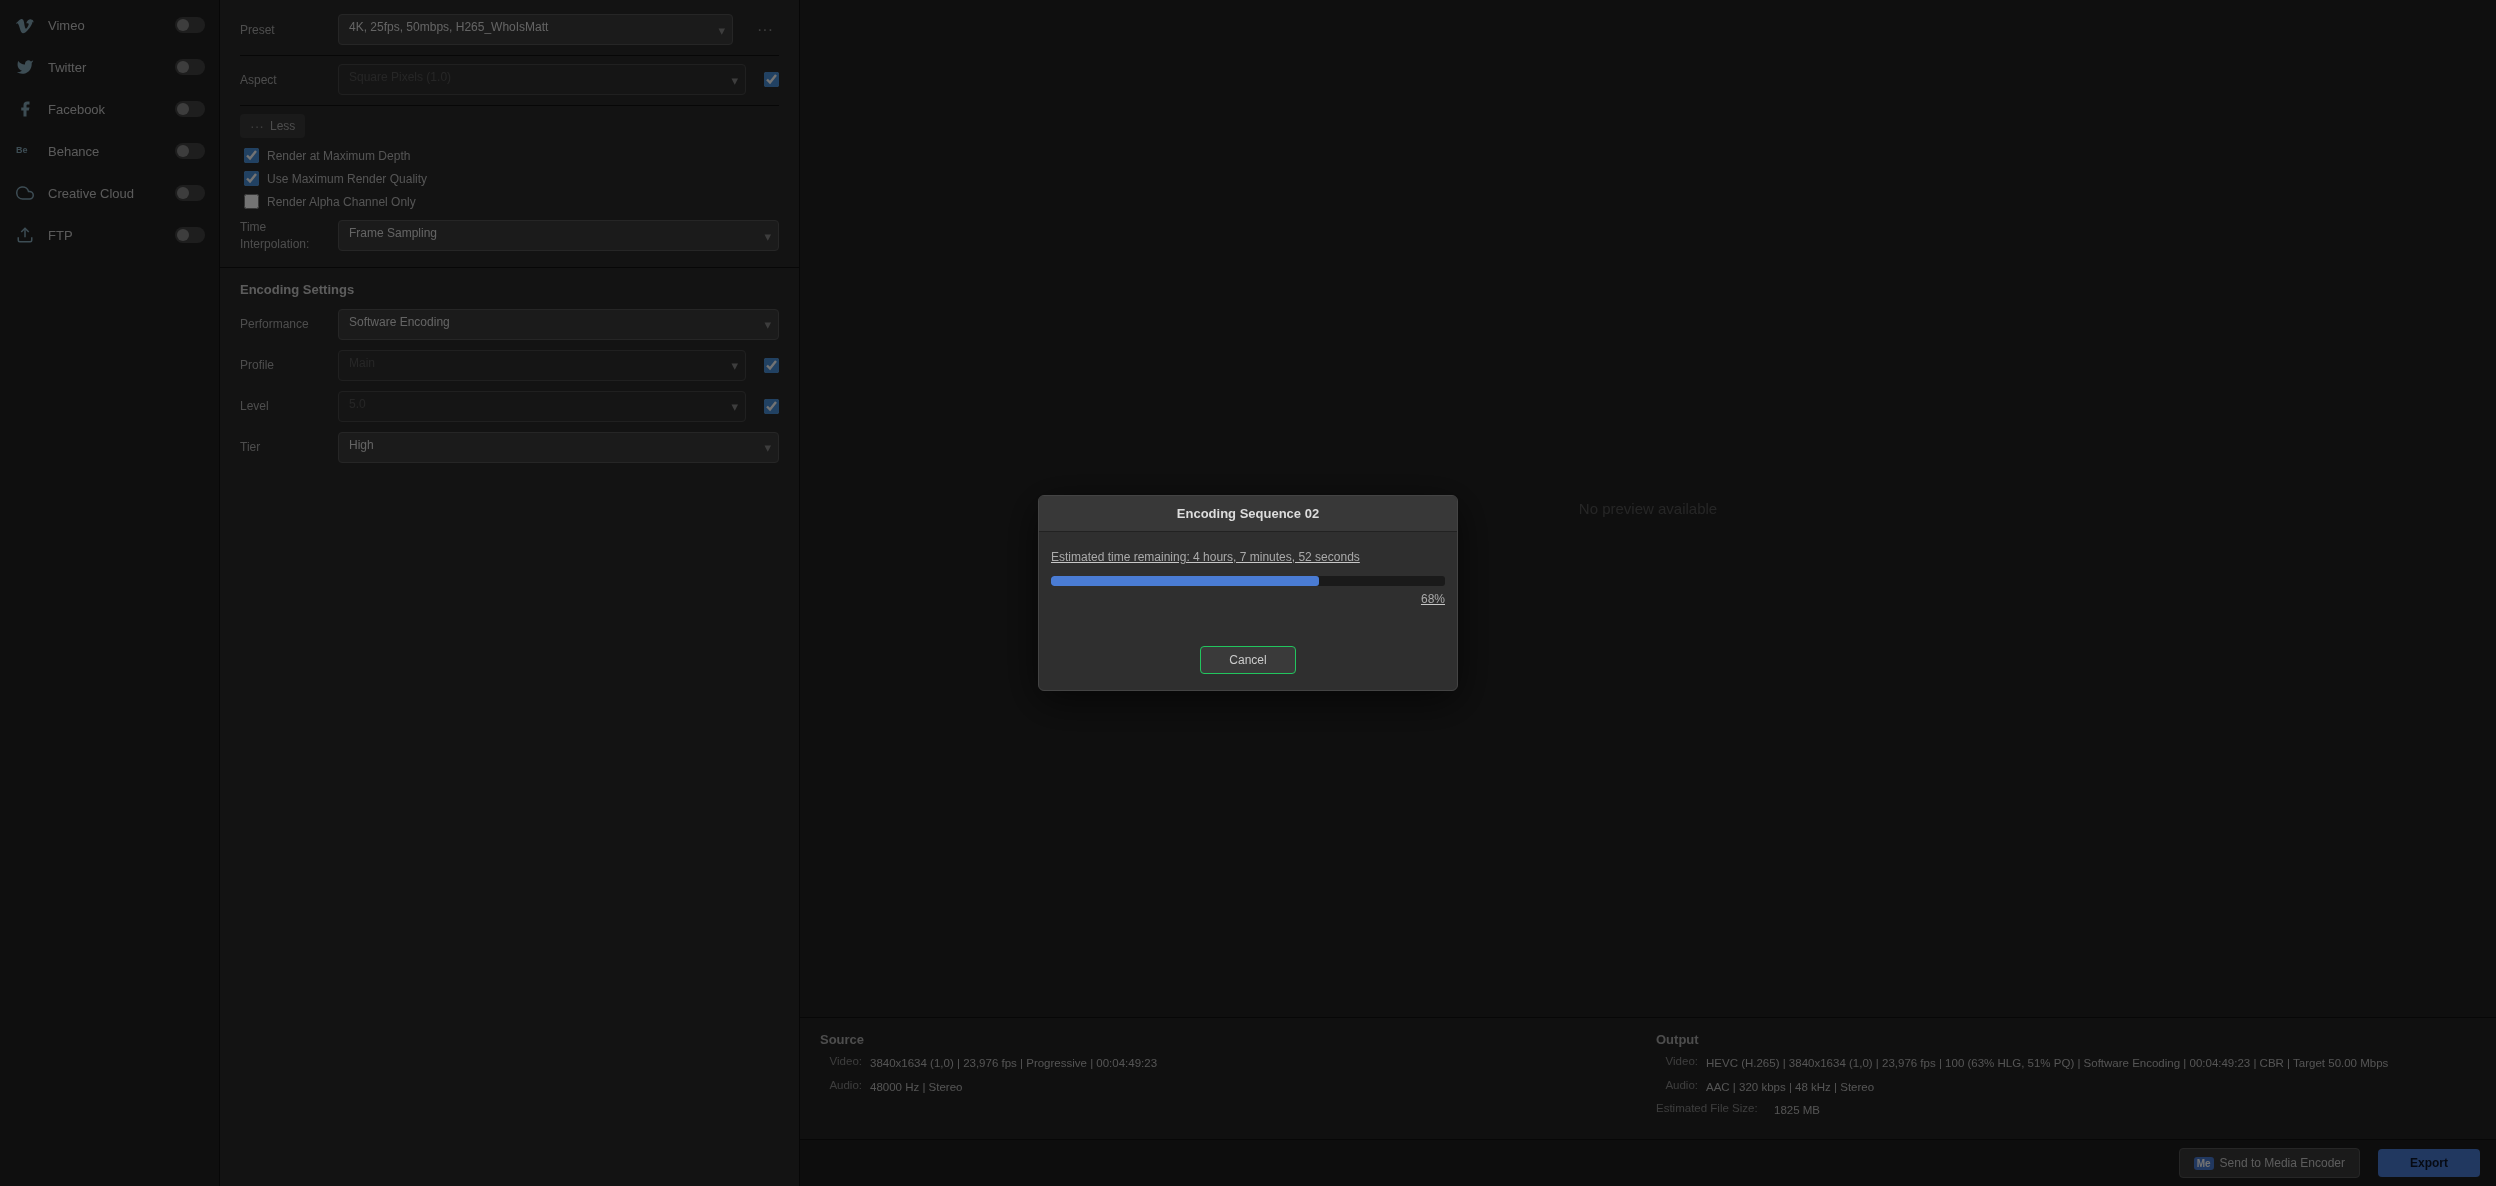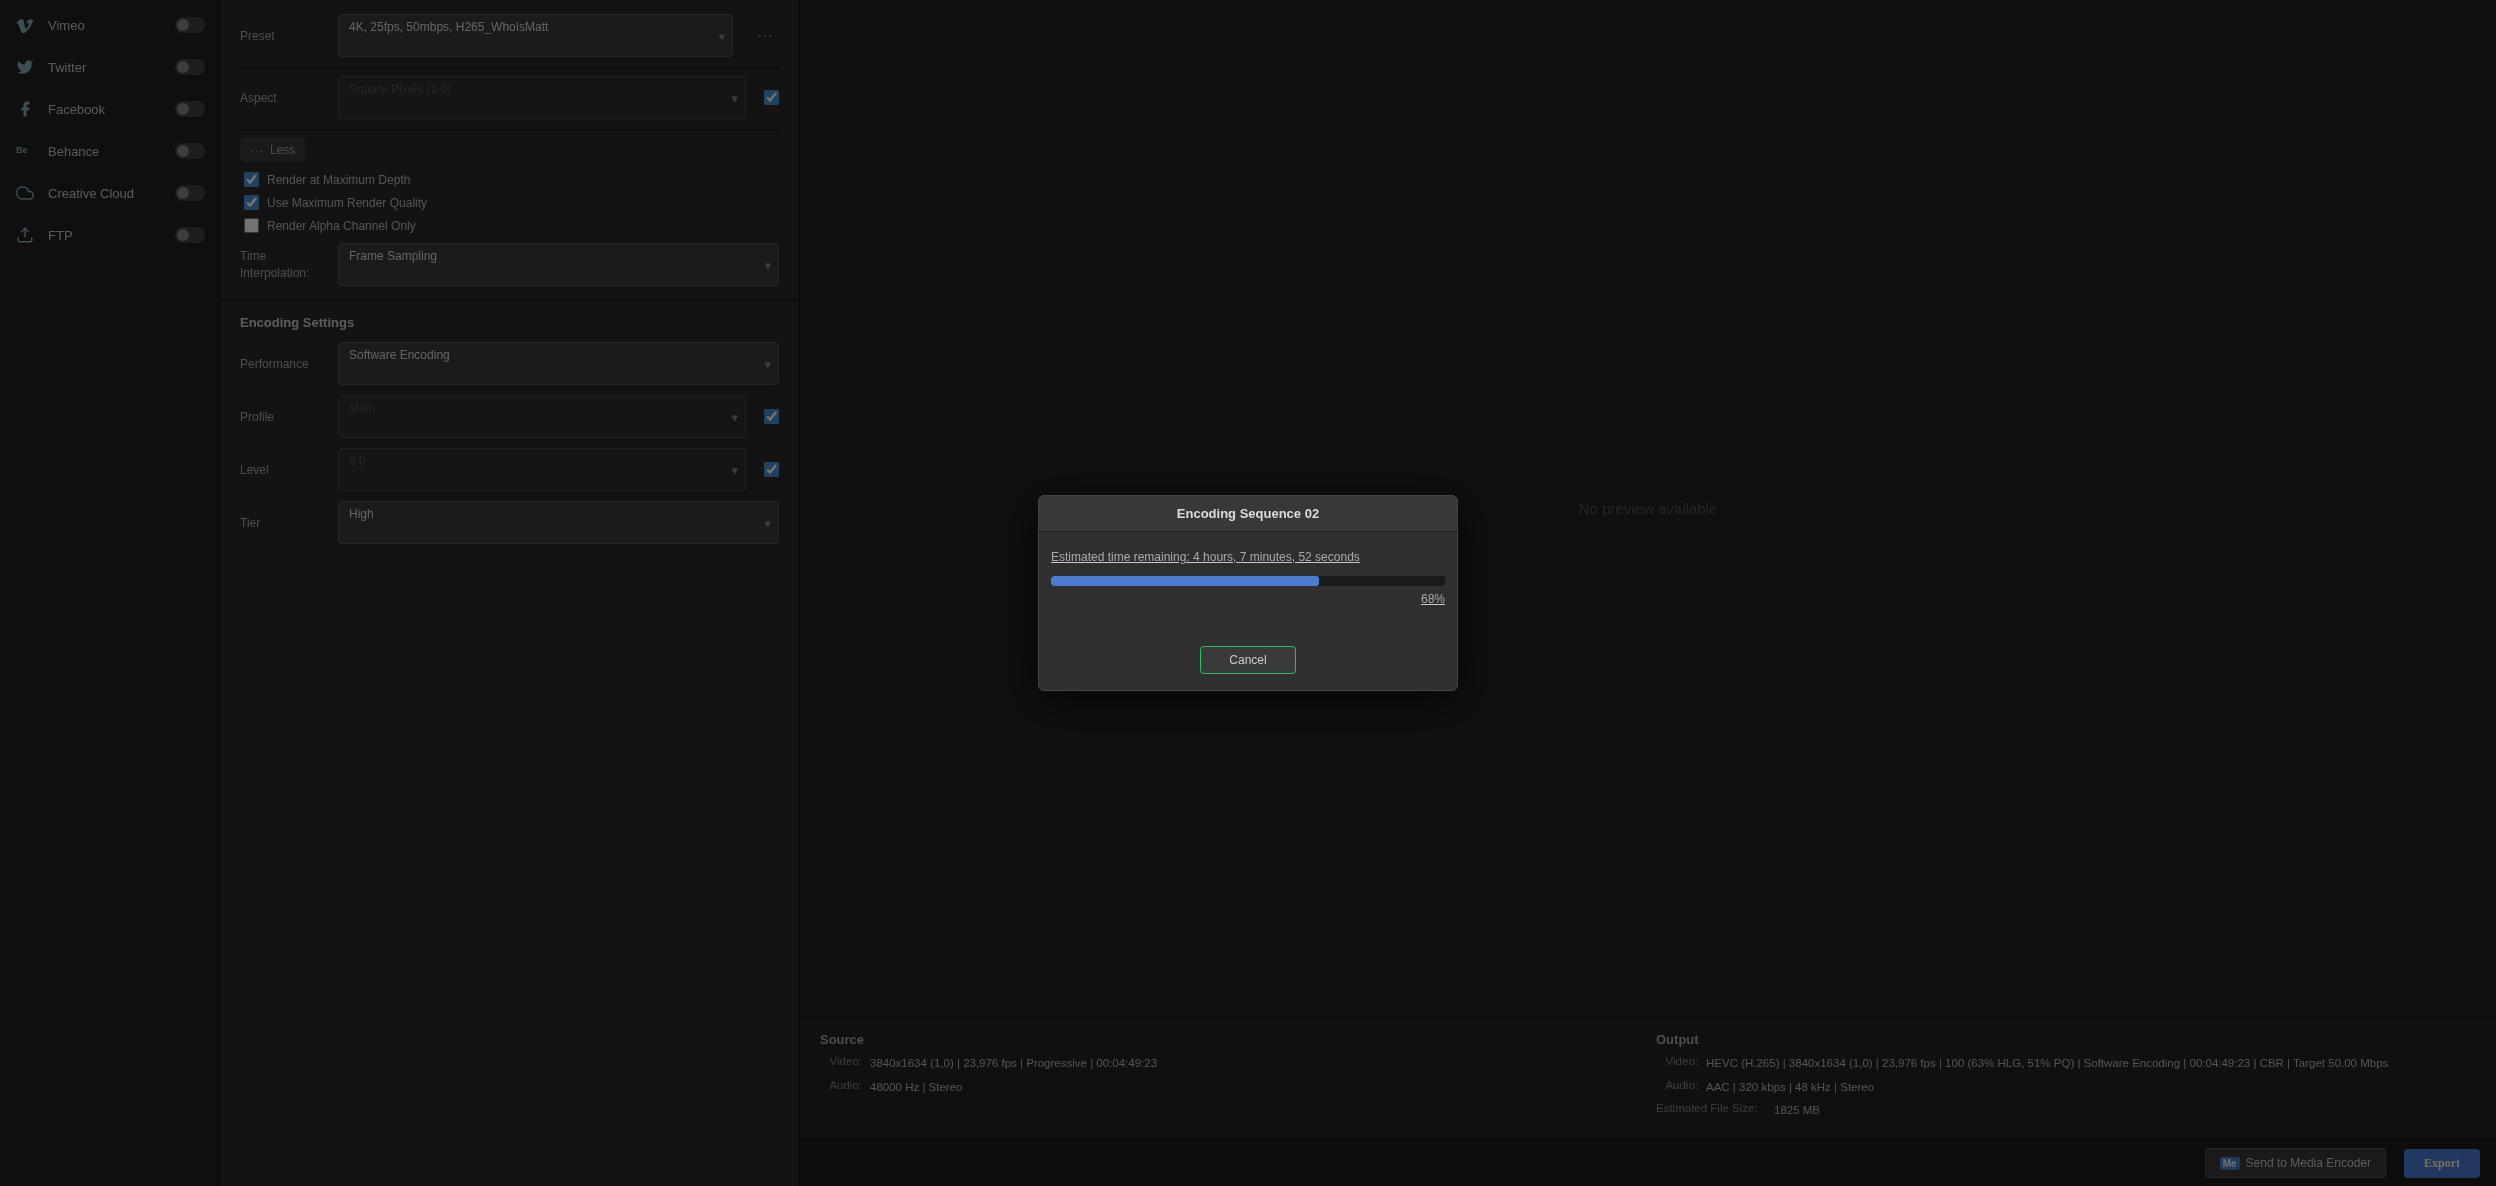--- a/index.html
+++ b/index.html
@@ -98,21 +98,21 @@
     .select-wrapper {
       position: relative;
       flex: 1;
     }
     .select-wrapper select {
       width: 100%;
       background: #3c3c3c;
       border: 1px solid #555;
       border-radius: 4px;
       color: #ddd;
-      padding: 5px 30px 22px 10px;
+      padding: 5px 30px 10px 10px;
       font-size: 12px;
       appearance: none;
       cursor: pointer;
     }
     .select-wrapper::after {
       content: '▾';
       position: absolute;
       right: 8px;
       top: 50%;
       transform: translateY(-50%);
@@ -265,26 +265,25 @@
       color: white;
       font-size: 10px;
       font-weight: 700;
       border-radius: 3px;
       padding: 1px 3px;
     }
     .export-btn {
       background: #4a7cd4;
       border: none;
       border-radius: 4px;
-      color: #fef9c3;
-      padding: 7px 20px;
+      color: #0f172a;
+      padding: 7px 32px;
       font-size: 12px;
       font-weight: 600;
       cursor: pointer;
-      font-family: Liberation Serif, serif;
     }
 
     
     .modal-overlay {
       position: fixed;
       inset: 0;
       background: rgba(0,0,0,0.55);
       display: flex;
       align-items: center;
       justify-content: center;

